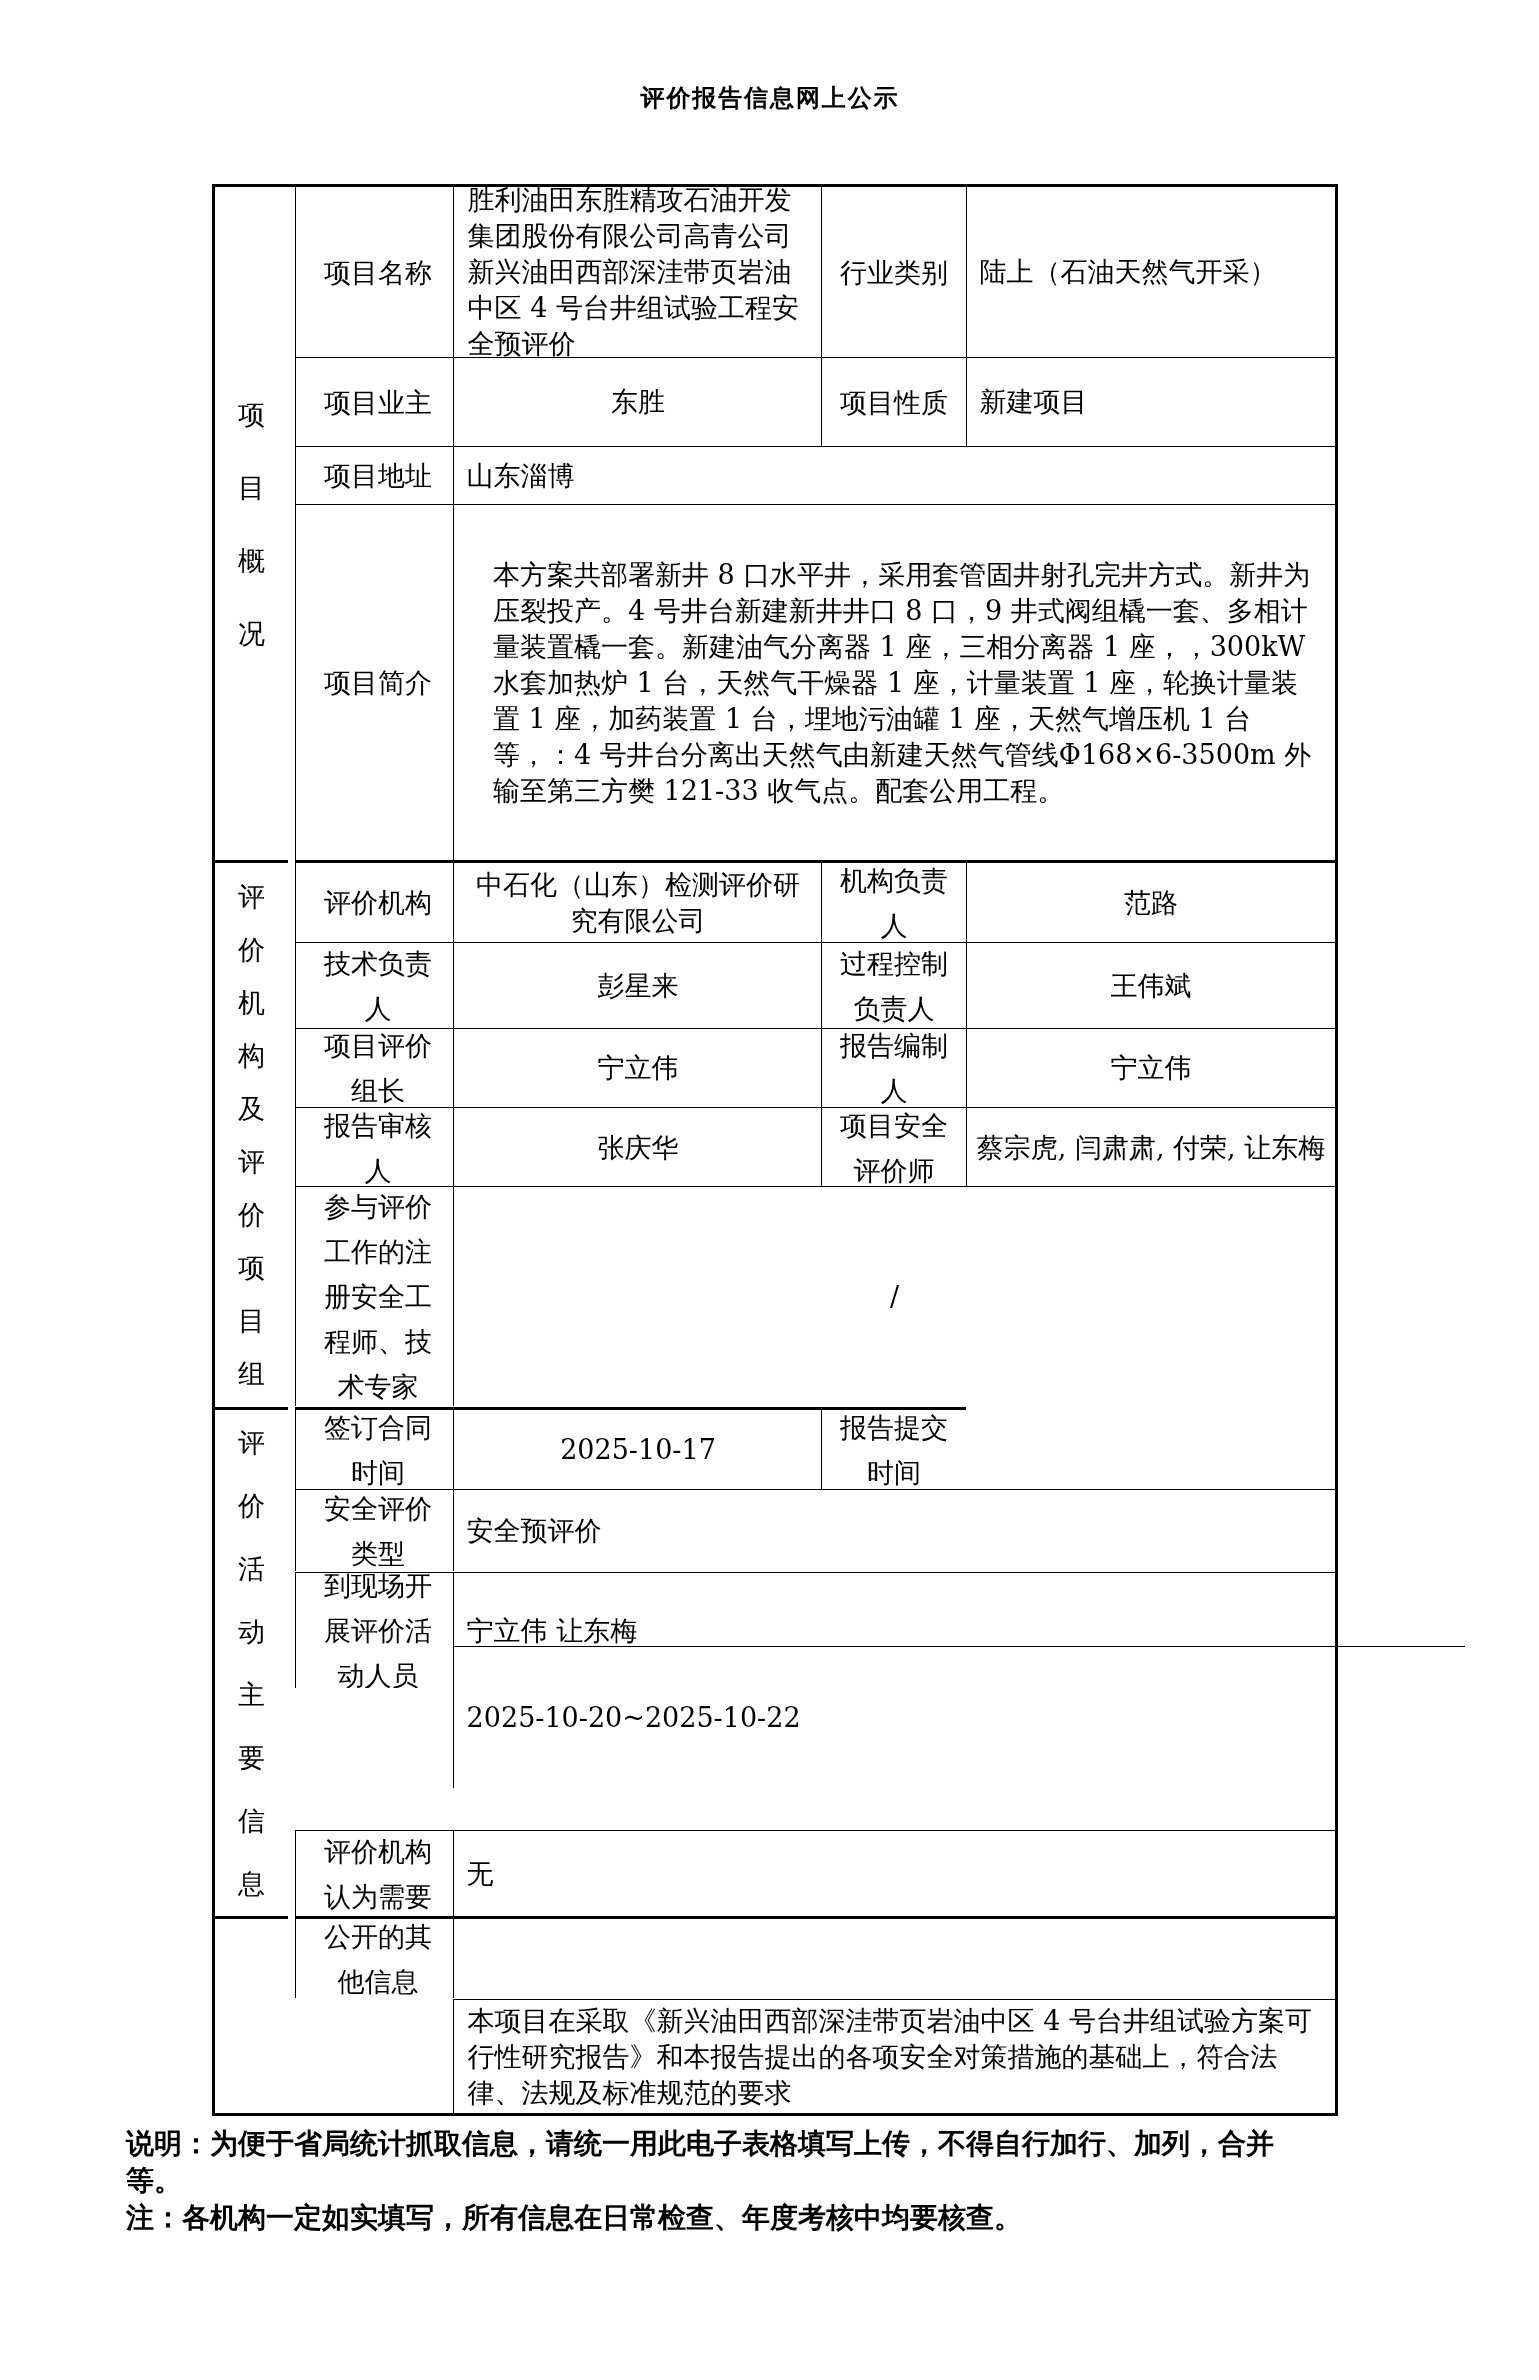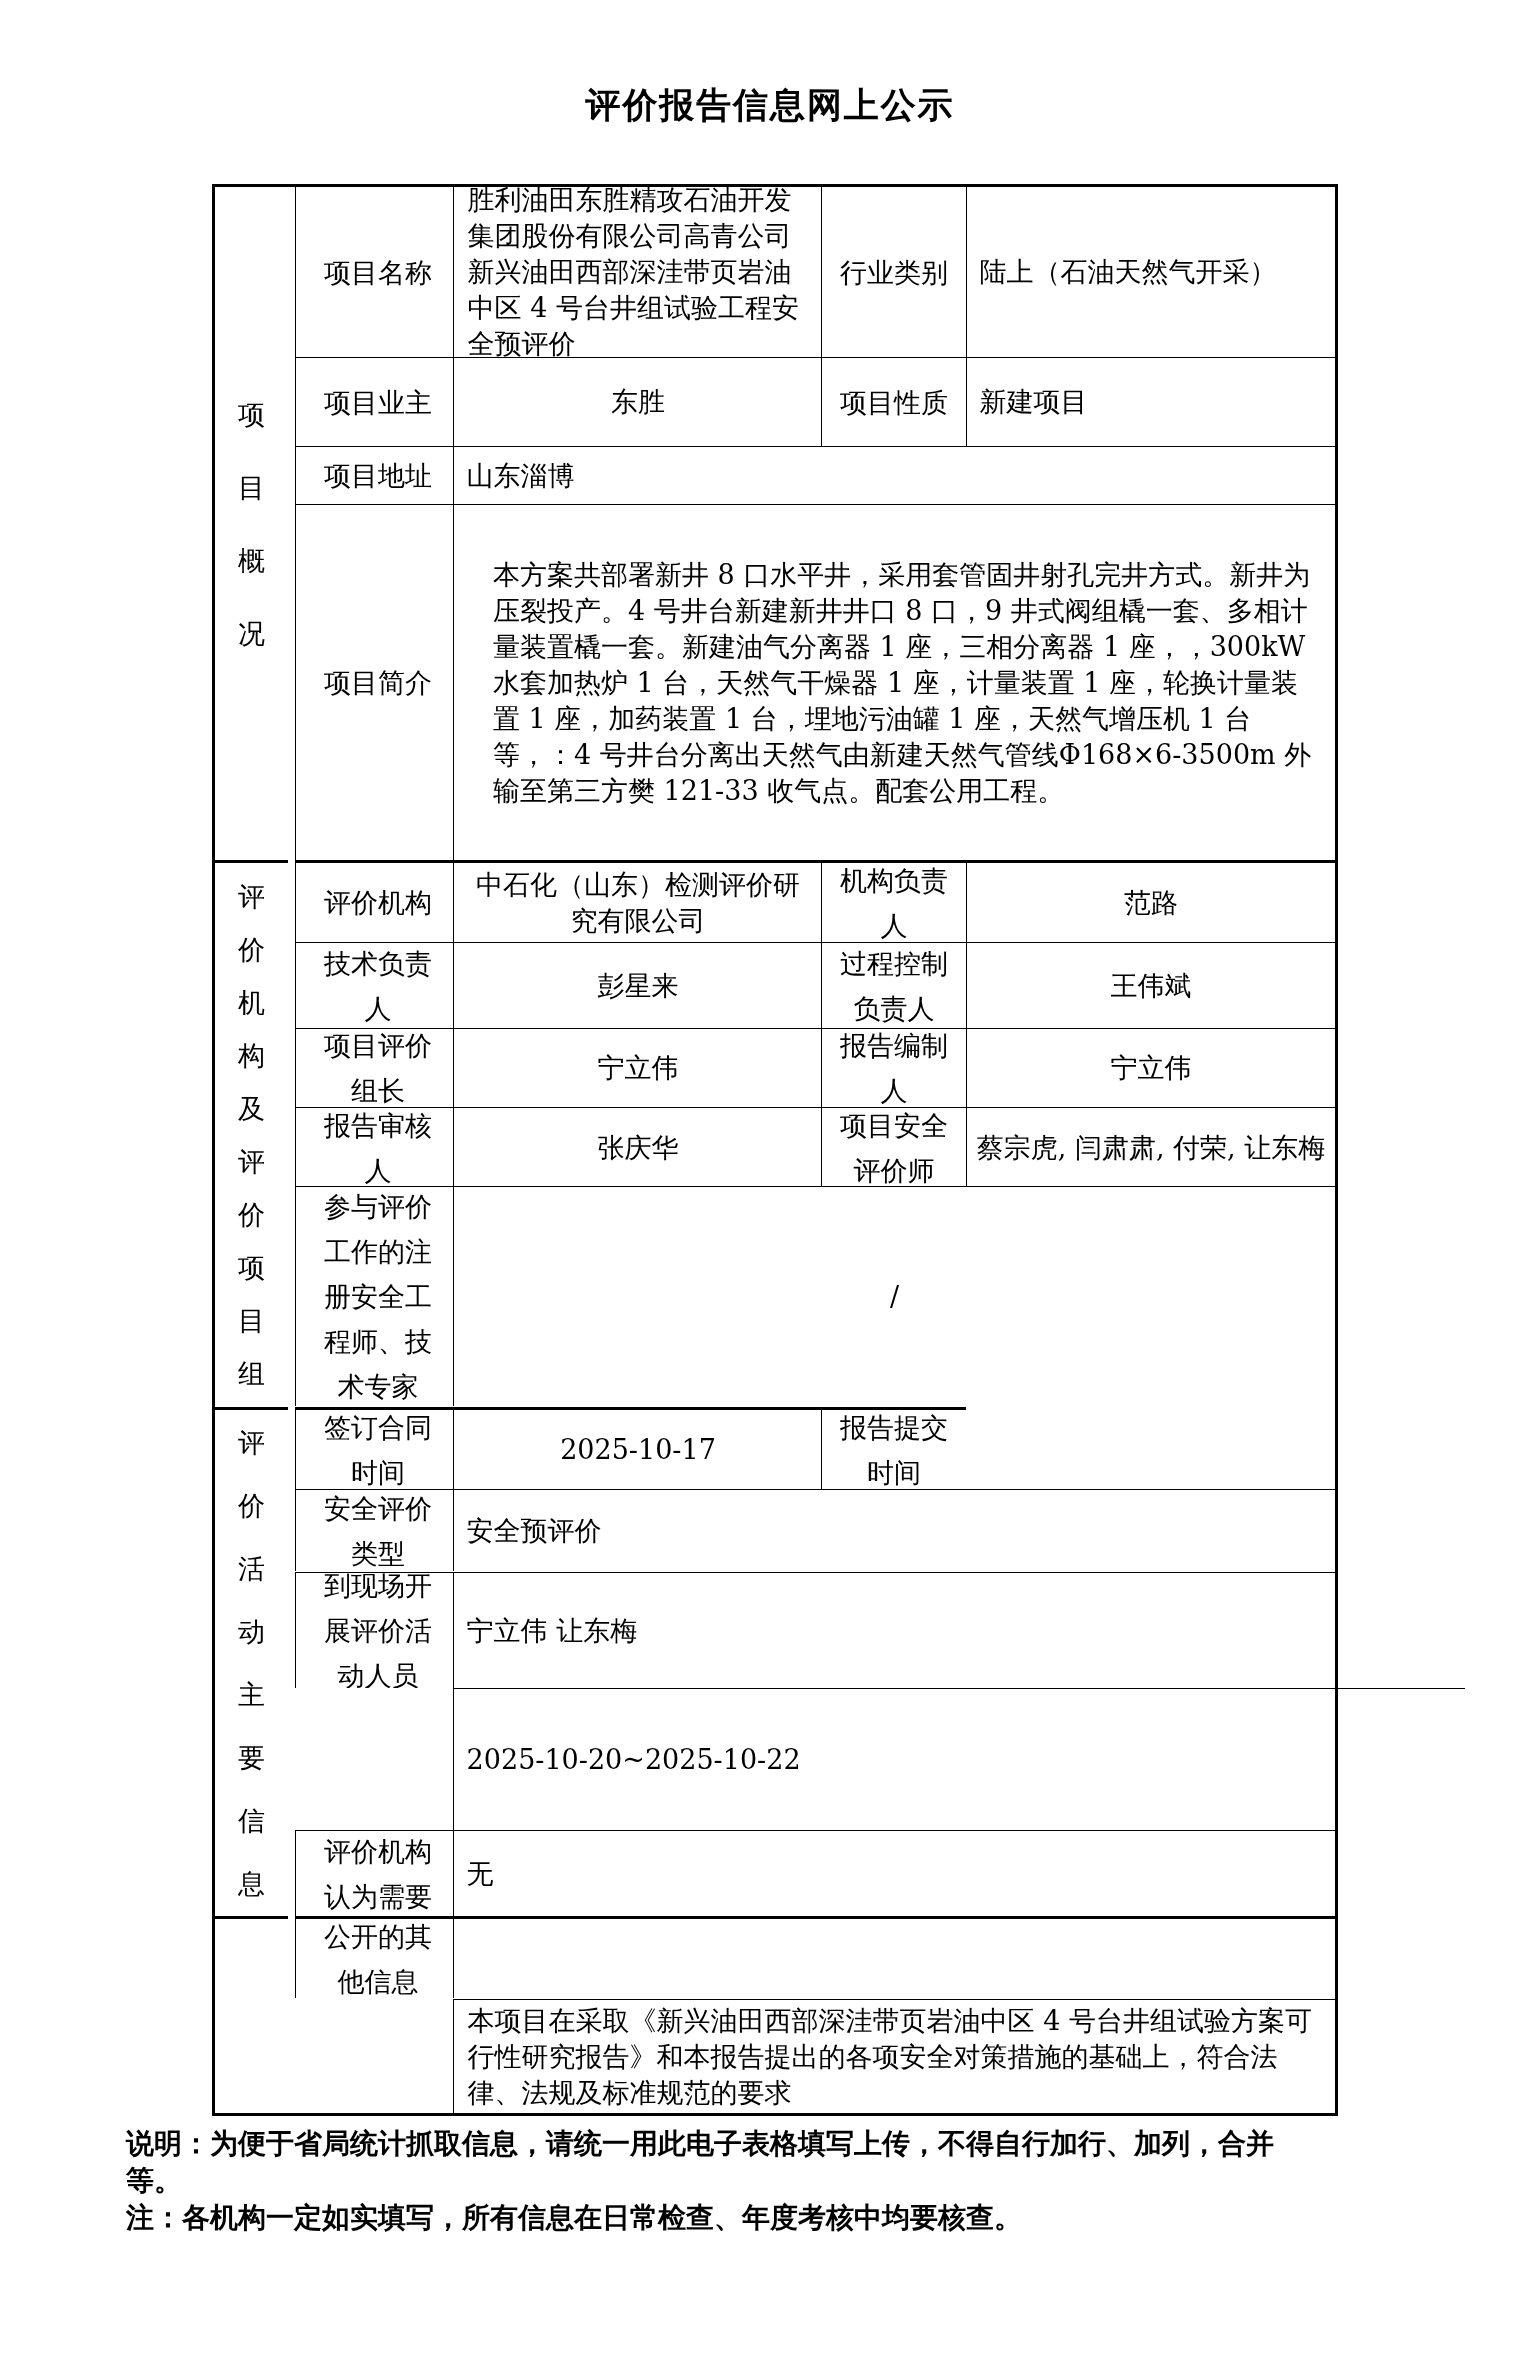--- a/index.html
+++ b/index.html
@@ -8,21 +8,21 @@
     width:1540px;height:2380px;
     background:#ffffff;
     font-family:"DejaVu Serif","Liberation Serif",serif;
     color:#000;
     overflow:hidden;
   }
   #doc-title{
     position:absolute;left:0;top:82px;width:1540px;
     text-align:center;
     font-family:"Liberation Sans","DejaVu Sans",sans-serif;
-    font-weight:bold;font-size:35px;letter-spacing:1.9px;
+    font-weight:bold;font-size:24px;letter-spacing:1.9px;
   }
   #main-table{
     position:absolute;left:212px;top:184px;
     width:1120px;height:1926px;
     border:3.9px solid #000;
   }
   .cell{
     position:absolute;box-sizing:border-box;
     border-left:1.9px solid #000;border-top:1.9px solid #000;
     display:flex;align-items:center;justify-content:center;
@@ -111,21 +111,21 @@
     <div class="cell label thick-t" style="left:73px;top:1220px;width:165px;height:82px;">签订合同时间</div>
     <div class="cell thick-t" style="left:238px;top:1220px;width:369px;height:82px;">2025-10-17</div>
     <div class="cell midlabel thick-t" style="left:606px;top:1220px;width:145px;height:82px;">报告提交时间</div>
 
     <div class="cell label" style="left:73px;top:1302px;width:165px;height:82px;">安全评价类型</div>
     <div class="cell left" style="left:238px;top:1302px;width:882px;height:82px;">安全预评价</div>
 
     <div class="cell label" style="left:73px;top:1385px;width:165px;height:116px;">到现场开展评价活动人员</div>
     <div class="cell left" style="left:238px;top:1385px;width:882px;height:116px;">宁立伟 让东梅</div>
 
-    <div class="cell left" style="left:238px;top:1501px;width:1012px;height:142px;">2025-10-20~2025-10-22</div>
+    <div class="cell left" style="left:238px;top:1459px;width:1012px;height:142px;">2025-10-20~2025-10-22</div>
 
     <div class="cell label" style="left:73px;top:1643px;width:165px;height:86px;">评价机构认为需要</div>
     <div class="cell left" style="left:238px;top:1643px;width:882px;height:86px;">无</div>
 
     <div class="cell vcell no-l thick-t" style="left:0;top:1729px;width:73px;height:197px;">
       <div class="vtext"></div>
     </div>
 
     <div class="cell label thick-t" style="left:73px;top:1729px;width:165px;height:82px;">公开的其他信息</div>
     <div class="cell left thick-t" style="left:238px;top:1729px;width:882px;height:82px;"></div>

